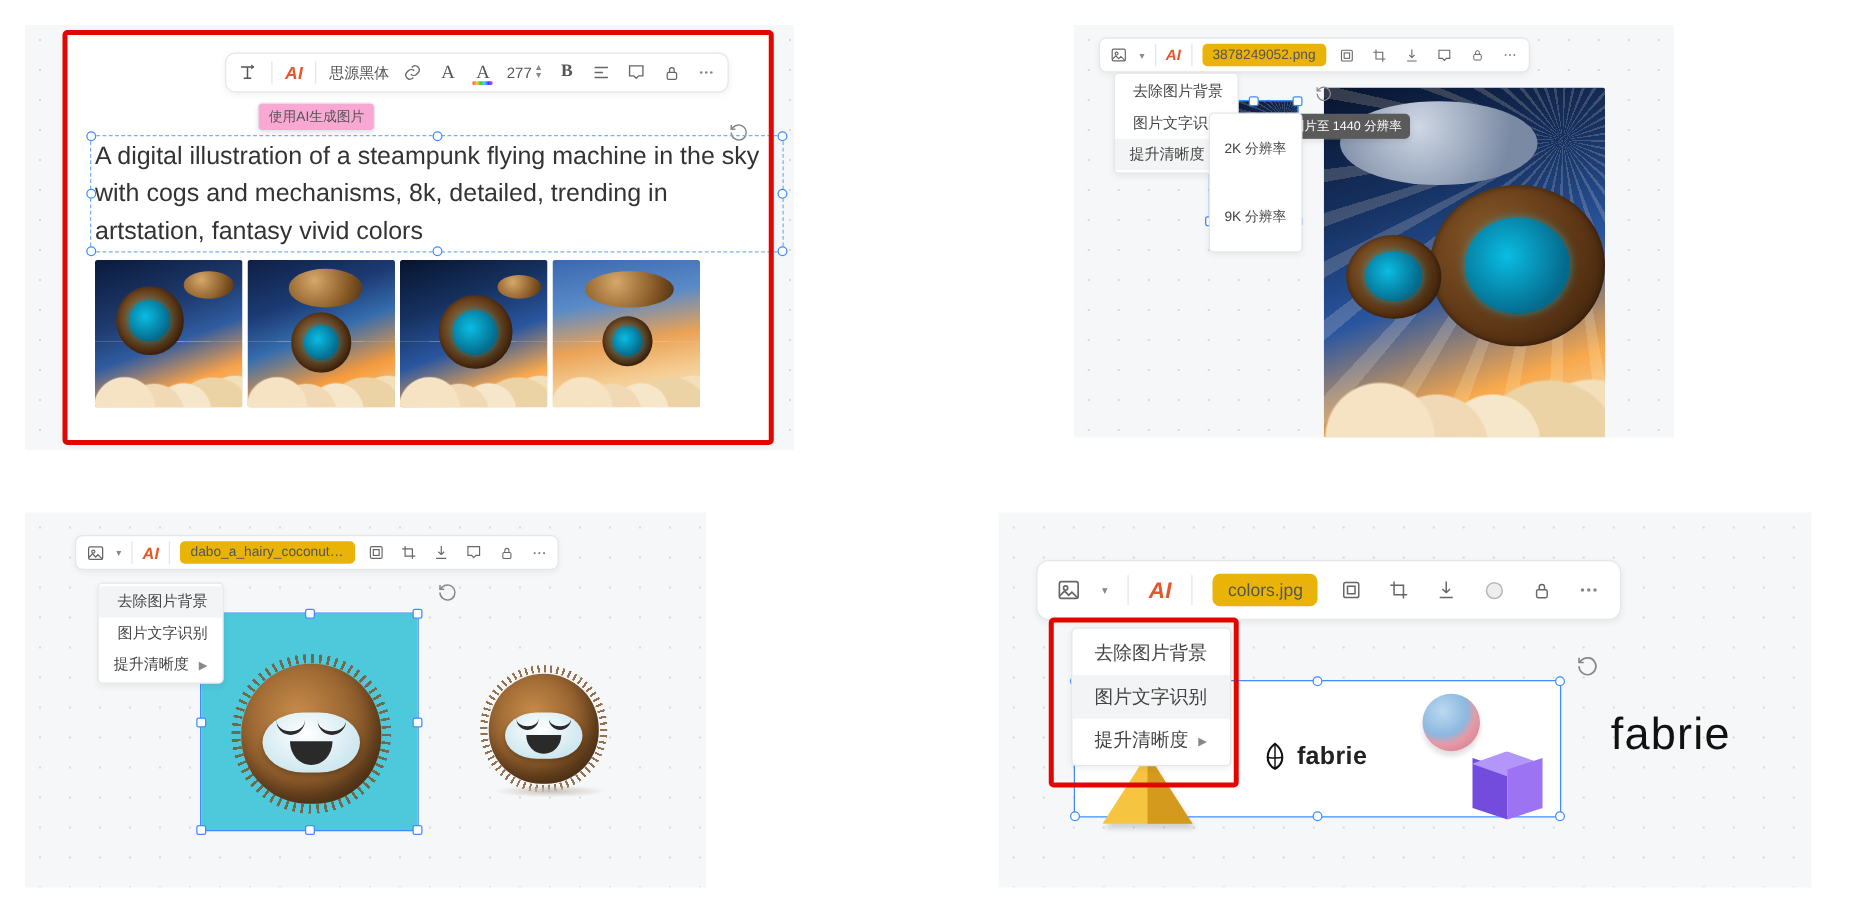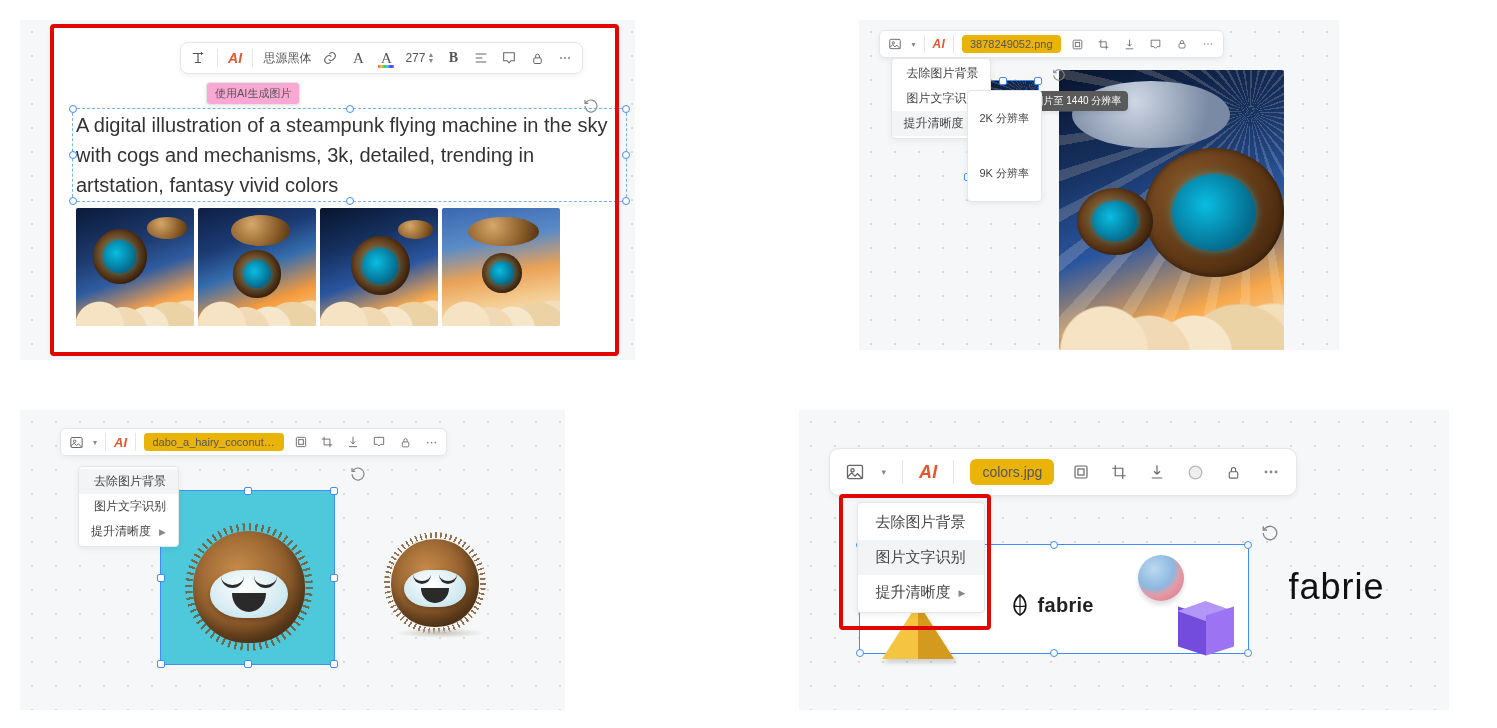--- a/index.html
+++ b/index.html
@@ -433,21 +433,21 @@
     <span class="h tl"></span>
         <span class="h tr"></span>
         <span class="h bl"></span>
         <span class="h br"></span>
     <span class="h tm"></span>
         <span class="h bm"></span>
         <span class="h ml"></span>
         <span class="h mr"></span>
   </div>
 
-  <div class="prompt" style="left:56px;top:90px;width:545px;">A digital illustration of a steampunk flying machine in the sky with cogs and mechanisms, 3k, detailed, trending in artstation, fantasy vivid colors</div>
+  <div class="prompt" style="left:56px;top:90px;width:545px;">A digital illustration of a steampunk flying machine in the sky with cogs and mechanisms, 8k, detailed, trending in artstation, fantasy vivid colors</div>
 
   <div class="thumbs" style="left:56px;top:188px;">
     <div class="thumb">
           <div class="steampunk sky1">
             <div class="clouds"></div>
             <div class="gear" style="left:14%;top:18%;width:46%;height:46%;"></div>
             <div class="disc" style="right:6%;top:8%;width:34%;height:18%;border-radius:50%/50%;"></div>
           </div>
         </div>
     <div class="thumb">

